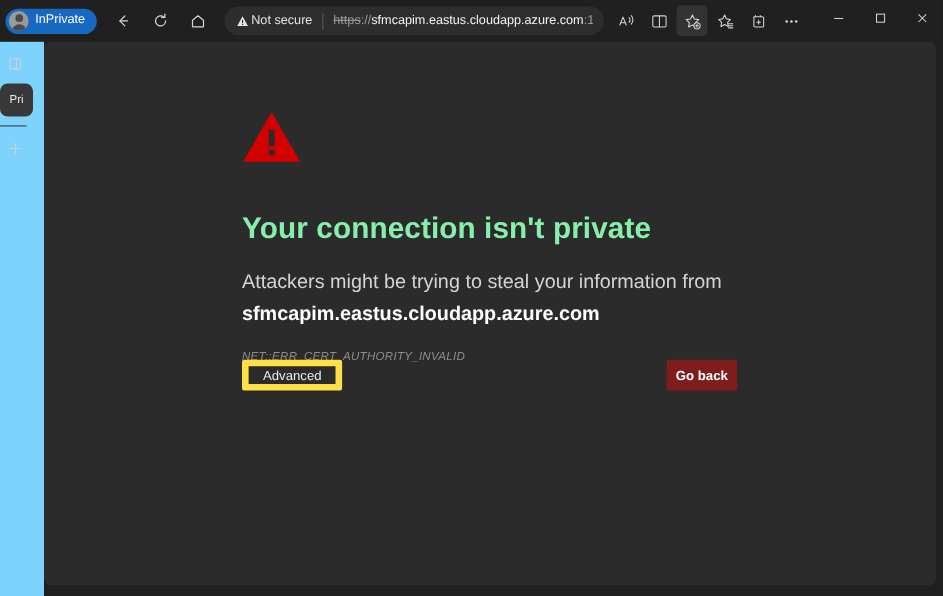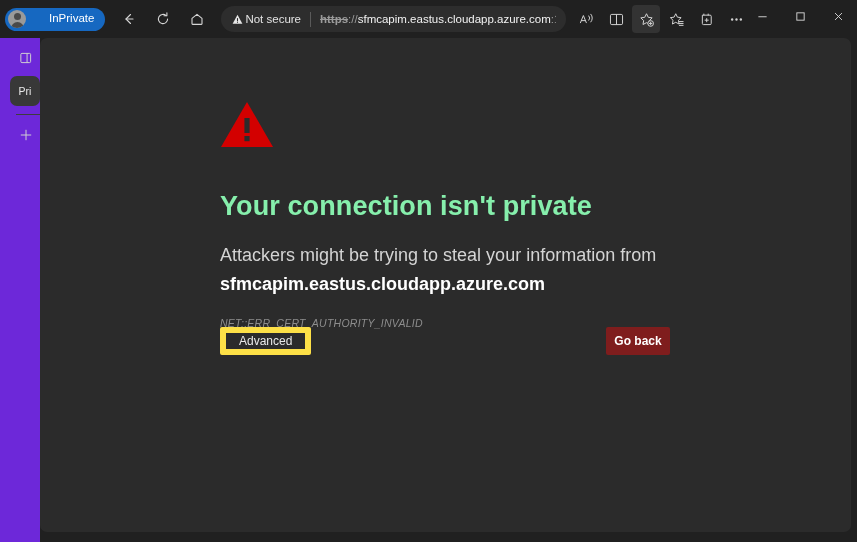--- a/index.html
+++ b/index.html
@@ -31,21 +31,21 @@
     align-items: center;
     background: #202020;
   }
 
   
   .inprivate-pill {
     margin-left: 5px;
     height: 23px;
     display: flex;
     align-items: center;
-    gap: 23px;
+    gap: 6px;
     padding: 0 11px 0 3px;
     background: #1668c1;
     border-radius: 12px;
     cursor: pointer;
   }
   .inprivate-avatar {
     width: 18px; height: 18px;
     border-radius: 50%;
     background: #9a9a9a;
     position: relative;
@@ -122,21 +122,20 @@
     font-size: 11.5px;
     white-space: nowrap;
     overflow: hidden;
     display: flex;
     align-items: baseline;
   }
   .url-scheme {
     color: #9b9b9b;
     text-decoration: line-through;
     text-decoration-color: #9b9b9b;
-    font-weight: bold;
   }
   .url-sep { color: #9b9b9b; }
   .url-host { color: #f2f2f2; }
   .url-port { color: #9b9b9b; }
 
   
   .toolbar-right {
     display: flex;
     align-items: center;
     margin-left: 6px;
@@ -168,24 +167,24 @@
     cursor: pointer;
     color: #d8d8d8;
   }
 
   
   .tabstrip {
     position: absolute;
     left: 0; top: 38px;
     width: 40px;
     height: 504px;
-    background: #6d28d9;
+    background: #7dd3fc;
     display: flex;
     flex-direction: column;
-    align-items: flex-end;
+    align-items: flex-start;
     padding-top: 6px;
   }
   .strip-btn {
     width: 28px; height: 28px;
     display: flex;
     align-items: center;
     justify-content: center;
     border-radius: 5px;
     cursor: pointer;
     color: #d2d2d2;

